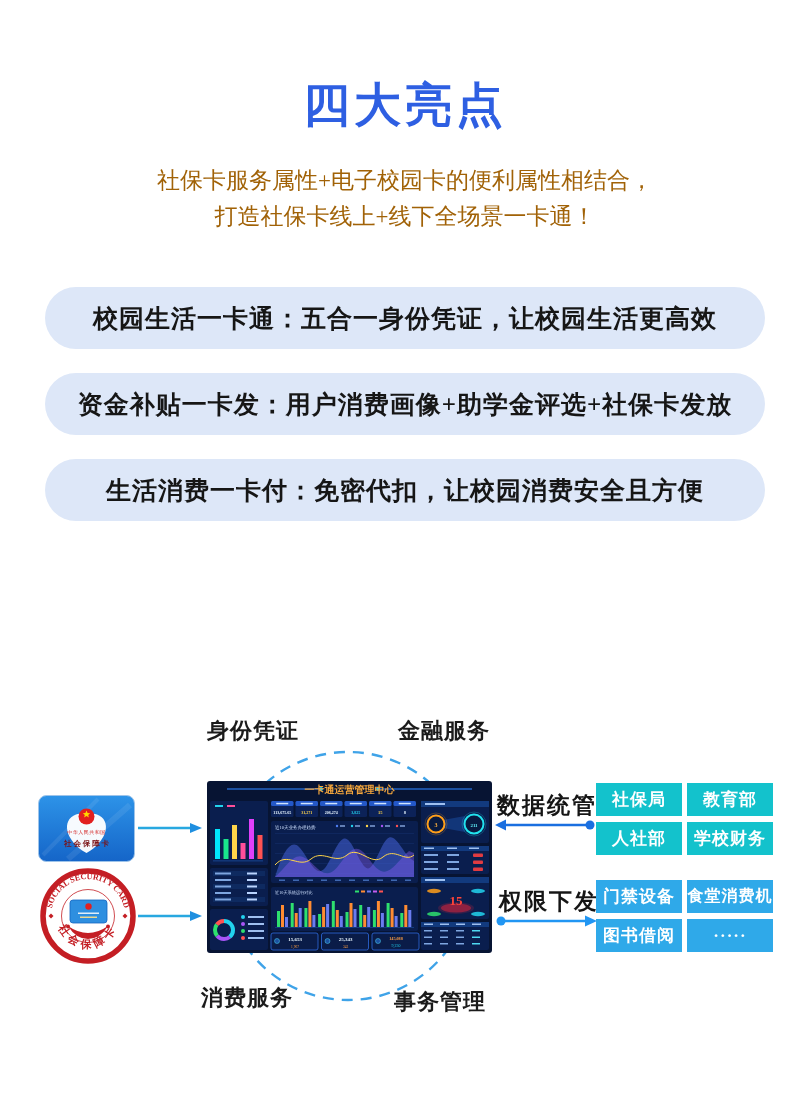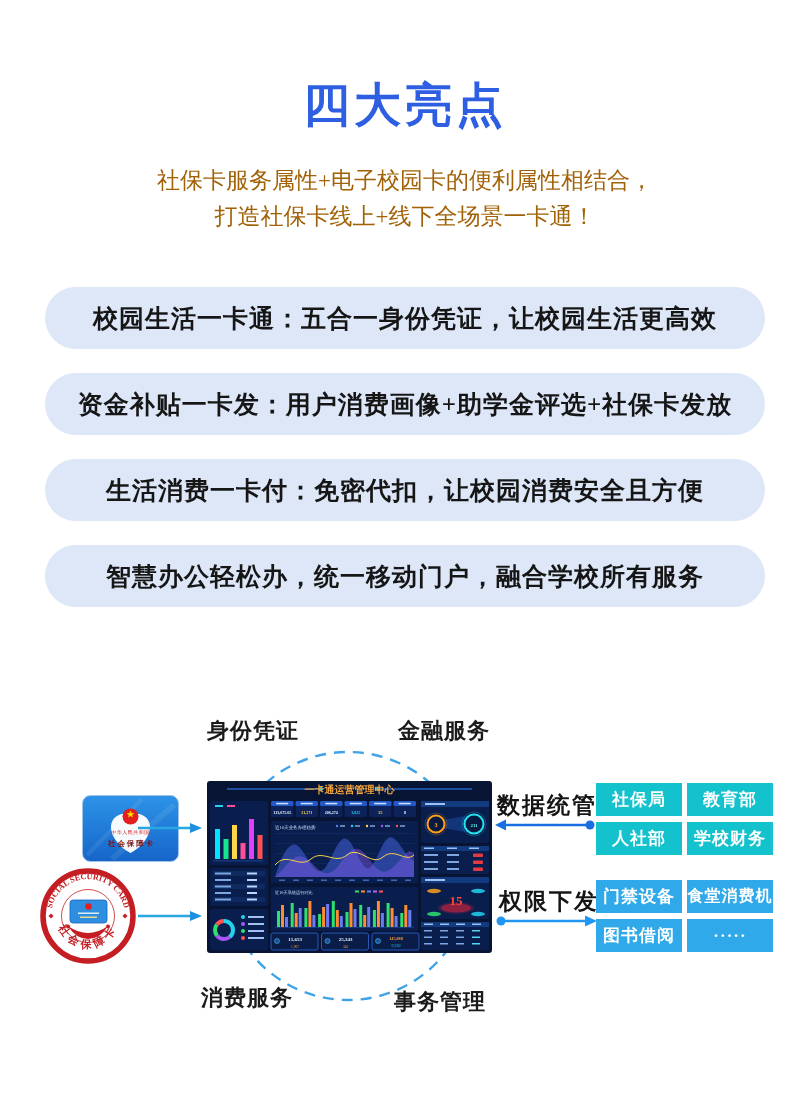--- a/index.html
+++ b/index.html
@@ -43,23 +43,20 @@
   </div>
 
   <div class="pill" style="top:287px">
     <span>校园生活一卡通：五合一身份凭证，让校园生活更高效</span>
   </div>
   <div class="pill" style="top:373px">
     <span>资金补贴一卡发：用户消费画像+助学金评选+社保卡发放</span>
   </div>
   <div class="pill" style="top:459px">
     <span>生活消费一卡付：免密代扣，让校园消费安全且方便</span>
-  </div>
-  <div class="pill" style="top:545px">
-    <span>智慧办公轻松办，统一移动门户，融合学校所有服务</span>
   </div>
 
   <svg class="abs dash-circle" style="left:222px; top:750px;" width="252" height="252" viewBox="0 0 252 252">
     <circle cx="126" cy="126" r="124" fill="none" stroke="#3fa3e8" stroke-width="2.4" stroke-dasharray="11 8"></circle>
   </svg>
 
   <div class="quad-label over" style="left:207px; top:716px;">身份凭证</div>
   <div class="quad-label over" style="left:398px; top:716px;">金融服务</div>
   <div class="quad-label over" style="left:201px; top:983px;">消费服务</div>
   <div class="quad-label over" style="left:394px; top:987px;">事务管理</div>
@@ -301,21 +298,21 @@
           <rect x="249" y="155.5" width="8" height="1.5" fill="#7ea6e0"></rect>
           <rect x="265" y="155.5" width="8" height="1.5" fill="#4fd8f0"></rect>
         <rect x="217" y="162" width="8" height="1.5" fill="#7ea6e0"></rect>
           <rect x="233" y="162" width="8" height="1.5" fill="#7ea6e0"></rect>
           <rect x="249" y="162" width="8" height="1.5" fill="#7ea6e0"></rect>
           <rect x="265" y="162" width="8" height="1.5" fill="#4fd8f0"></rect>
       </g>
     </svg>
   </div>
 
-  <div class="abs over" style="left:38px; top:795px;margin-left:44px;">
+  <div class="abs over" style="left:38px; top:795px;">
     <svg width="97" height="67" viewBox="0 0 97 67">
       <defs>
         <linearGradient id="cardG" x1="0" y1="0" x2="0" y2="1">
           <stop offset="0" stop-color="#2d93e8"></stop>
             <stop offset="1" stop-color="#1565c8"></stop>
         </linearGradient>
       </defs>
       <rect x="0.5" y="0.5" width="96" height="66" rx="8" fill="url(#cardG)" stroke="#9ec4ea"></rect>
       <path d="M5,60 L60,4" stroke="#ffffff" stroke-width="4" opacity="0.08"></path>
       <path d="M30,64 L92,10" stroke="#ffffff" stroke-width="6" opacity="0.08"></path>

